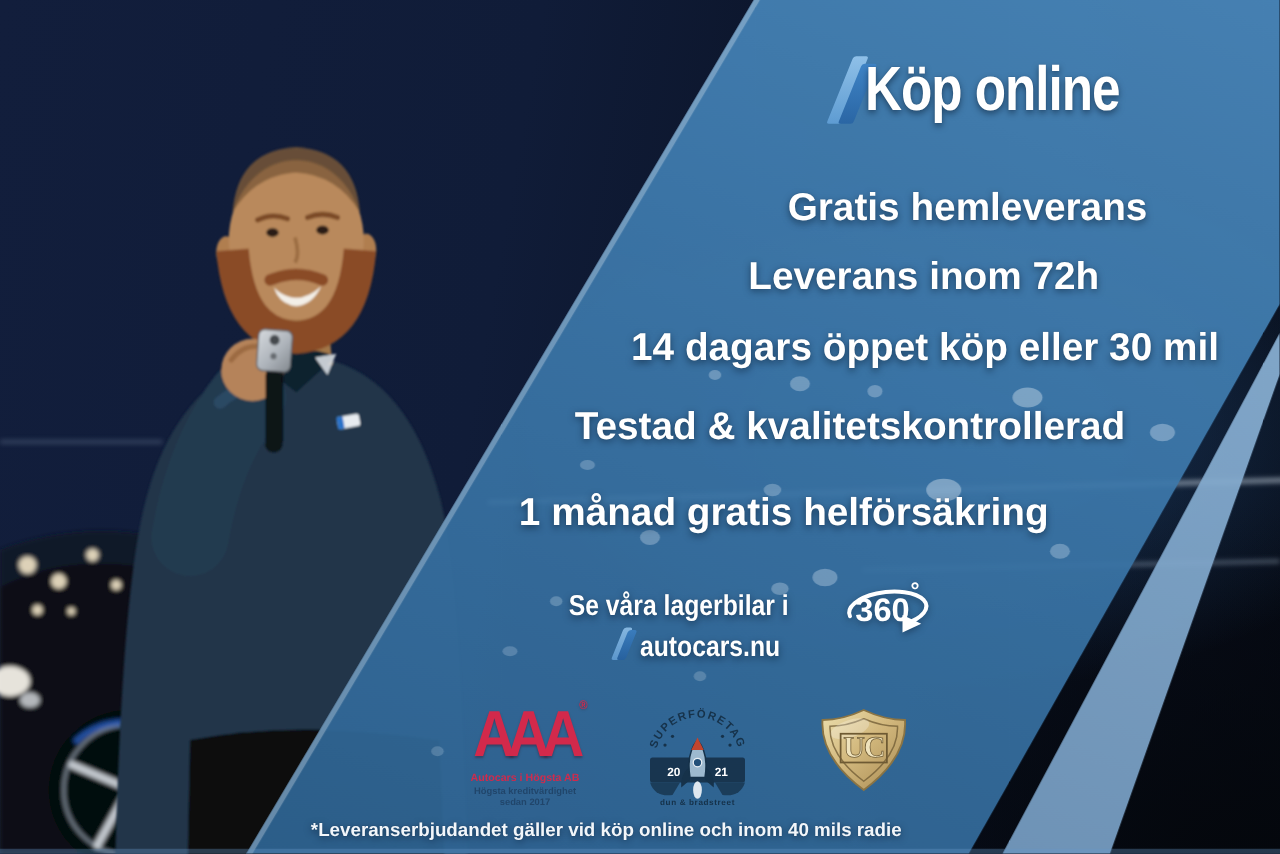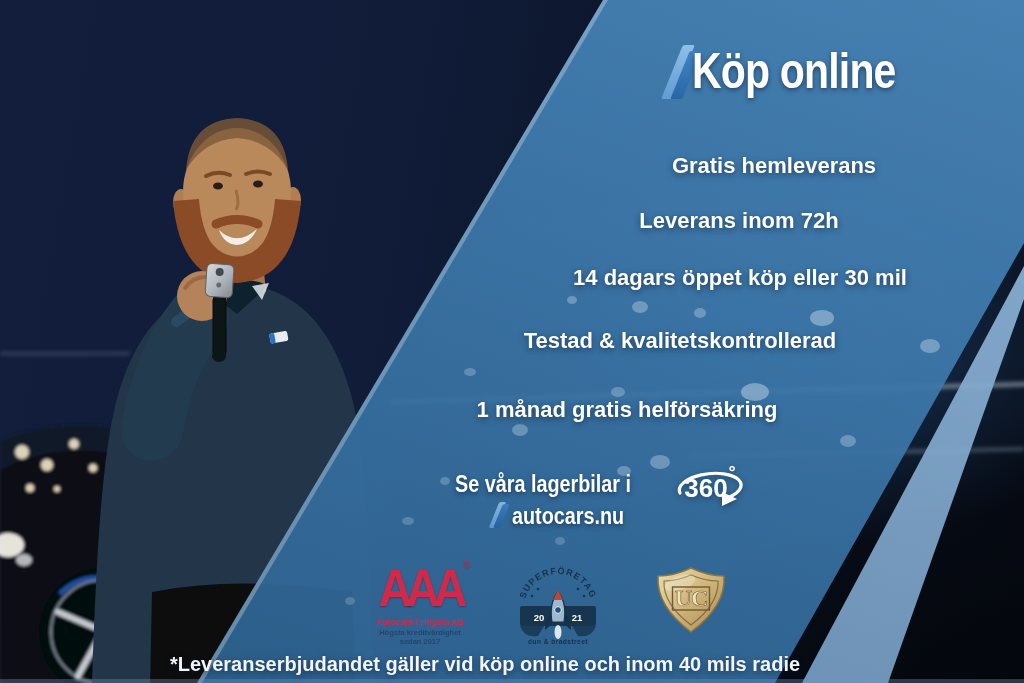--- a/index.html
+++ b/index.html
@@ -27,31 +27,31 @@
     background:linear-gradient(200deg, rgba(146,184,218,.95), rgba(108,148,186,.92));}
   .bottom-line{position:absolute;left:0;right:0;bottom:0;height:4px;z-index:4;background:rgba(104,152,200,.35);}
   
   .content{position:absolute;inset:0;z-index:5;color:#fff;}
   .shadowed{text-shadow:0 2px 6px rgba(8,26,46,.55),0 0 1px rgba(16,38,58,.35);}
   .header{position:absolute;left:672px;top:42px;display:flex;gap:0;align-items:flex-start;}
   .slash{display:inline-block;transform:skewX(-22deg);border-radius:2px;}
   .slash.big-light{width:12px;height:54px;margin-top:0;background:linear-gradient(180deg,#8fc0e8,#5e9cd2);}
   .slash.big-dark{width:12px;height:48px;margin-top:9px;margin-left:-4px;background:linear-gradient(180deg,#3f84c6,#2a66a4);}
   .title{font-size:50px;font-weight:800;letter-spacing:-1px;transform:scaleX(.82);transform-origin:left top;white-space:nowrap;margin-top:0;}
-  .benefit{position:absolute;font-size:22px;font-weight:600;white-space:nowrap;transform:translate(-50%,-50%);}
+  .benefit{position:absolute;font-size:31px;font-weight:600;white-space:nowrap;transform:translate(-50%,-50%);}
   .b0{left:774px;top:166px;} .b1{left:739px;top:221px;} .b2{left:740px;top:278px;}
   .b3{left:680px;top:341px;} .b4{left:627px;top:410px;}
   .cta{position:absolute;left:455px;top:460px;display:flex;align-items:center;gap:8px;}
   .cta-text{font-size:23px;font-weight:800;transform:scaleX(.86);transform-origin:left center;white-space:nowrap;}
   .site{position:absolute;left:494px;top:501px;display:flex;align-items:center;gap:7px;}
   .slash.sm-light{width:7px;height:26px;background:linear-gradient(180deg,#85b6df,#5c97cc);}
   .slash.sm-dark{width:7px;height:24px;margin-top:3px;margin-left:-3px;background:linear-gradient(180deg,#3a7cbc,#27619e);}
   .site-text{font-size:23px;font-weight:800;transform:scaleX(.86);transform-origin:left center;white-space:nowrap;}
   .footnote{position:absolute;left:485px;top:664px;transform:translate(-50%,-50%);
-    font-size:20px;font-weight:600;white-space:nowrap;color:#f2f6fa;}
+    font-size:15px;font-weight:600;white-space:nowrap;color:#f2f6fa;}
   
   .aaa{position:absolute;left:366px;top:562px;width:108px;text-align:center;line-height:1;}
   .aaa-letters{position:relative;display:inline-block;font-size:52px;font-weight:900;letter-spacing:-7px;
     transform:scaleX(.9);color:#d2294b;text-shadow:0 1px 2px rgba(60,5,20,.35);}
   .aaa-reg{position:absolute;right:-10px;top:-2px;font-size:10px;font-weight:700;letter-spacing:0;color:#d2294b;}
   .aaa-company{margin-top:4px;font-size:8.5px;font-weight:700;color:#cf2b4d;}
   .aaa-sub{font-size:7.5px;font-weight:700;color:#1d3c5e;opacity:.75;filter:blur(.4px);margin-top:2px;}
   .sf{position:absolute;left:514px;top:552px;}
   .uc{position:absolute;left:652px;top:564px;}
   .dots{position:absolute;inset:0;pointer-events:none;}

